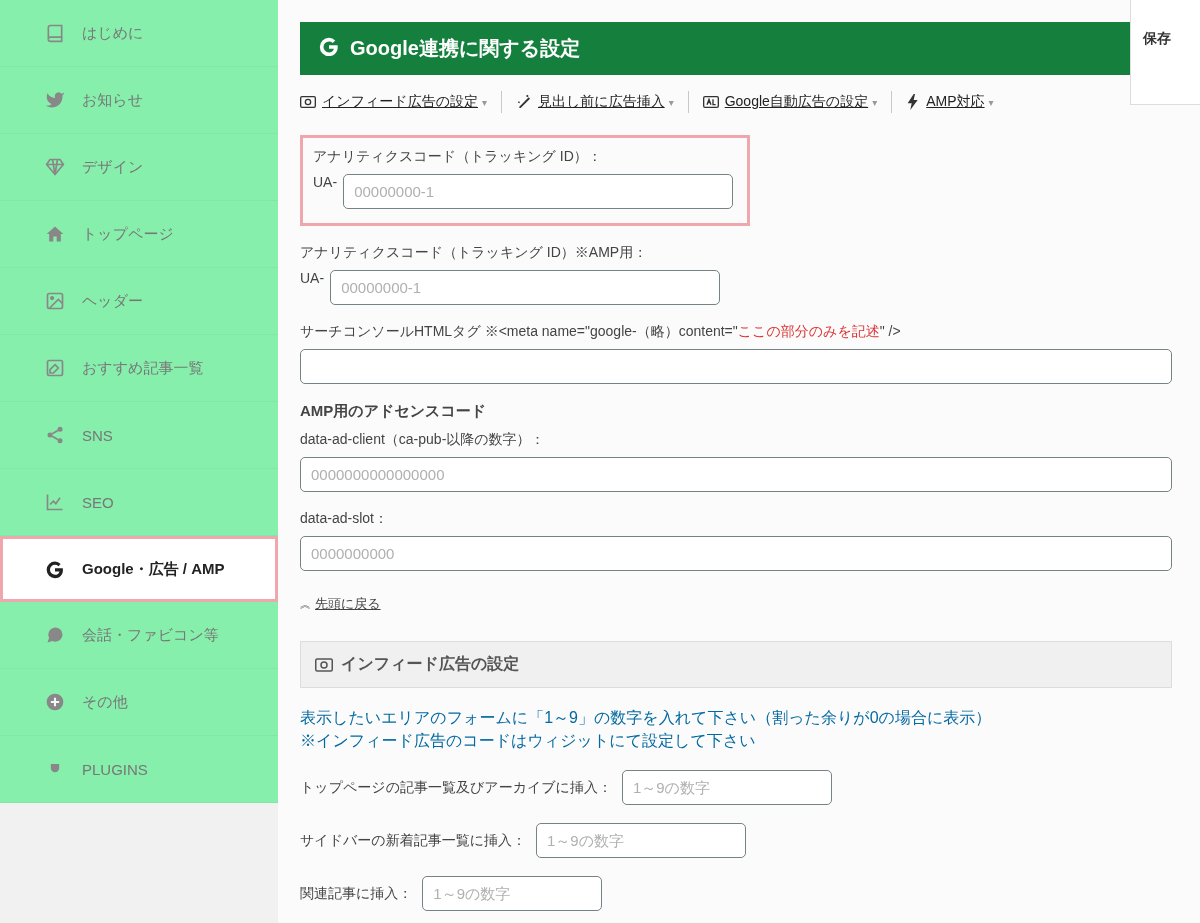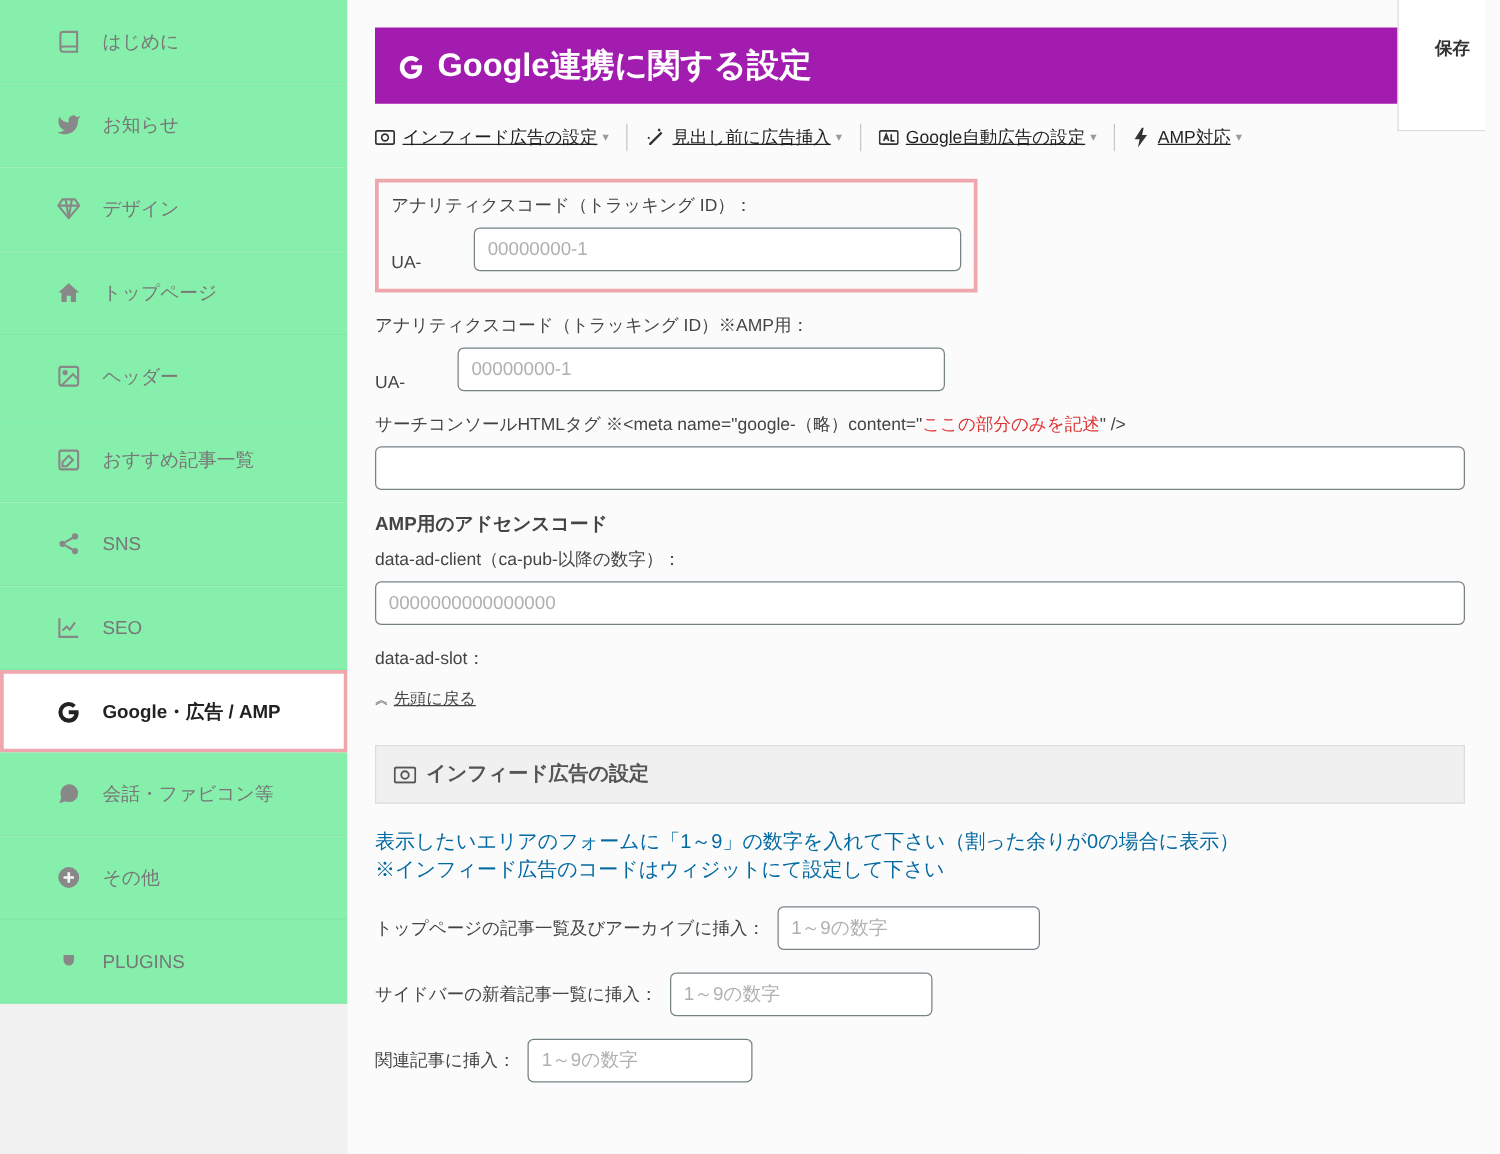--- a/index.html
+++ b/index.html
@@ -50,29 +50,28 @@
     }
     .sidebar-item.active .icon { color: #222; }
     
     .main {
       flex: 1;
       background: #fbfbfb;
       padding: 0 28px 30px 22px;
       overflow-y: auto;
     }
     .page-title-bar {
-      background: #a21caf;
+      background: #15803d;
       color: #fff;
       padding: 13px 18px;
-      font-size: 26px;
+      font-size: 20px;
       font-weight: 600;
       margin-top: 22px;
       margin-bottom: 16px;
       display: flex;
-      align-items: center;
     }
     .page-title-bar .icon { margin-right: 10px; display: inline-flex; }
     .quick-links {
       display: flex;
       align-items: center;
       flex-wrap: wrap;
       gap: 0;
       margin-bottom: 22px;
       font-size: 14px;
     }
@@ -87,21 +86,21 @@
     .ql-item:last-child { border-right: none; }
     .ql-item .qicon { margin-right: 6px; display:inline-flex; color:#333; }
     .ql-item a { color: #222; text-decoration: underline; cursor: pointer; }
     .ql-item .caret { margin-left: 4px; color: #999; font-size: 10px; }
     .field-label {
       margin: 8px 0 8px 0;
       font-size: 14px;
       color: #444;
     }
     .field-label .accent { color: #d33; font-family: Liberation Mono, monospace; }
-    .input-row { display:flex; align-items:flex-end; margin-bottom: 18px; gap: 36px; }
+    .input-row { display:flex; align-items:flex-start; margin-bottom: 18px; }
     .input-row .prefix { margin-right: 6px; color:#444; font-size:14px; }
     .text-input {
       border: 1.5px solid #778287;
       border-radius: 5px;
       padding: 8px 10px;
       font-size: 15px;
       color: #333;
       background: #fff;
     }
     .text-input::placeholder { color: #b0b0b0; }
@@ -144,27 +143,27 @@
     .form-line {
       display:flex;
       align-items:center;
       margin: 18px 0;
     }
     .form-line .flabel { margin-right: 10px; font-size:14px; color:#444; }
     
     .right-panel {
       position: absolute;
       top: 0;
-      right: 12px;
+      right: 0;
       width: 70px;
       background: #fff;
       border-left: 1px solid #ddd;
       border-bottom: 1px solid #ddd;
       padding: 30px 12px 60px 12px;
-      text-align: right;
+      text-align: left;
       height: 105px;
     }
     .right-panel .save-label { font-size: 14px; color:#333; font-weight:600; }
     h3.plain { font-size:15px; font-weight:700; color:#444; margin: 14px 0 10px 0; }
     svg { display:block; }
   </style>
 </head>
 <body>
 
 <div class="layout">
@@ -353,20 +352,23 @@
     </div>
 
     <h3 class="plain">AMP用のアドセンスコード</h3>
 
     <div class="field-label">data-ad-client（ca-pub-以降の数字）：</div>
     <div class="input-row">
       <input type="text" class="text-input w-full" placeholder="0000000000000000" style="">
     </div>
 
     <div class="field-label">data-ad-slot：</div>
+    <div class="input-row">
+      <input type="text" class="text-input w-full" placeholder="0000000000" style="">
+    </div>
 
     <div class="back-link">
       <span class="chev">︽</span>
       <span class="txt">先頭に戻る</span>
     </div>
 
     <div class="section-title-sub">
       <span class="icon">
         <svg width="18" height="14" viewBox="0 0 24 18" fill="none" stroke="currentColor" stroke-width="2">
             <rect x="1" y="1" width="22" height="16" rx="2"></rect>

